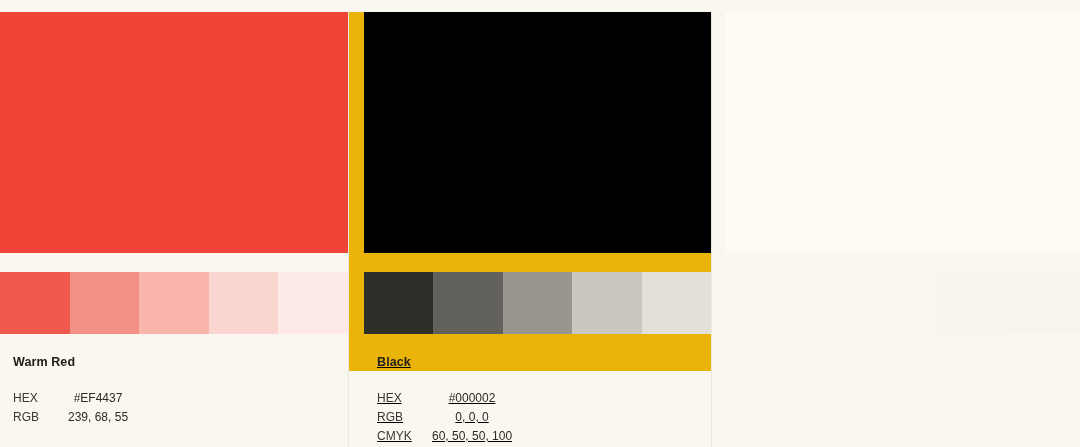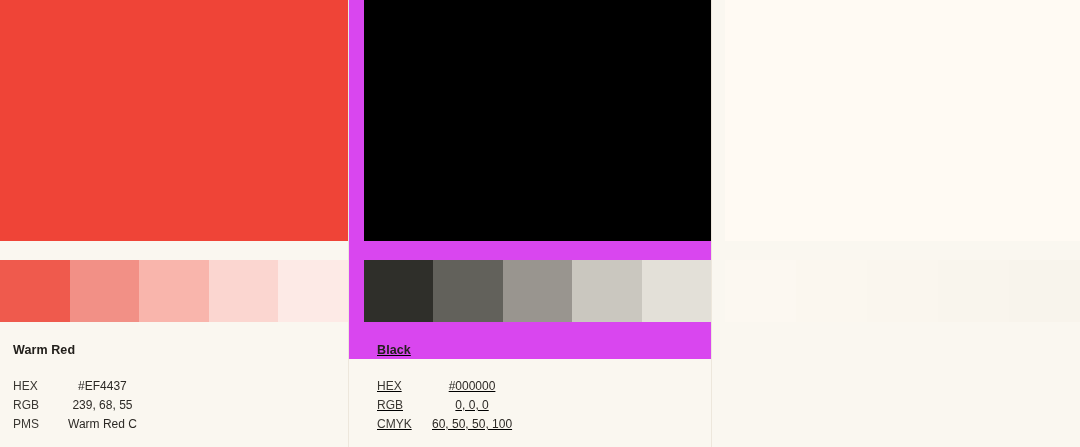--- a/index.html
+++ b/index.html
@@ -24,20 +24,21 @@
     align-items: stretch;
   }
 
   .color-card {
     position: relative;
     height: 359px;
     display: flex;
     flex-direction: column;
     box-sizing: border-box;
     background: #FAF7F0;
+    margin-top: 12px;
   }
 
   
   .color-card.card-1 { width: 348px; }
   .color-card.card-2 { width: 363px; padding-left: 16px; }
   .color-card.card-3 { width: 369px; padding-left: 14px; }
 
   .card-divider {
     position: absolute;
     top: 0;
@@ -130,49 +131,45 @@
       <table class="spec-table">
         <tbody>
           <tr>
             <td class="spec-label">HEX</td>
             <td class="spec-value">#EF4437</td>
           </tr>
           <tr>
             <td class="spec-label">RGB</td>
             <td class="spec-value">239, 68, 55</td>
           </tr>
-          <tr>
-            <td class="spec-label">PMS</td>
-            <td class="spec-value">Warm Red C</td>
-          </tr>
         </tbody>
       </table>
     </div>
   </div>
 
-  <div class="color-card card-2" style="background: #d946ef; text-decoration: underline;">
+  <div class="color-card card-2" style="background: #eab308; text-decoration: underline;">
     <div class="card-divider" style="background: rgb(237, 231, 220);"></div>
 
     <div class="swatch-main" style="background-color: rgb(0, 0, 0);"></div>
 
     <div class="tint-strip">
       <div class="tint-swatch" style="background-color: rgb(47, 47, 42);"></div>
       <div class="tint-swatch" style="background-color: rgb(98, 97, 91);"></div>
       <div class="tint-swatch" style="background-color: rgb(153, 149, 143);"></div>
       <div class="tint-swatch" style="background-color: rgb(202, 199, 191);"></div>
       <div class="tint-swatch" style="background-color: rgb(227, 224, 216);"></div>
     </div>
 
     <div class="card-info">
       <div class="color-name">Black</div>
       <table class="spec-table">
         <tbody>
           <tr>
             <td class="spec-label">HEX</td>
-            <td class="spec-value">#000000</td>
+            <td class="spec-value">#000002</td>
           </tr>
           <tr>
             <td class="spec-label">RGB</td>
             <td class="spec-value">0, 0, 0</td>
           </tr>
           <tr>
             <td class="spec-label">CMYK</td>
             <td class="spec-value">60, 50, 50, 100</td>
           </tr>
         </tbody>

